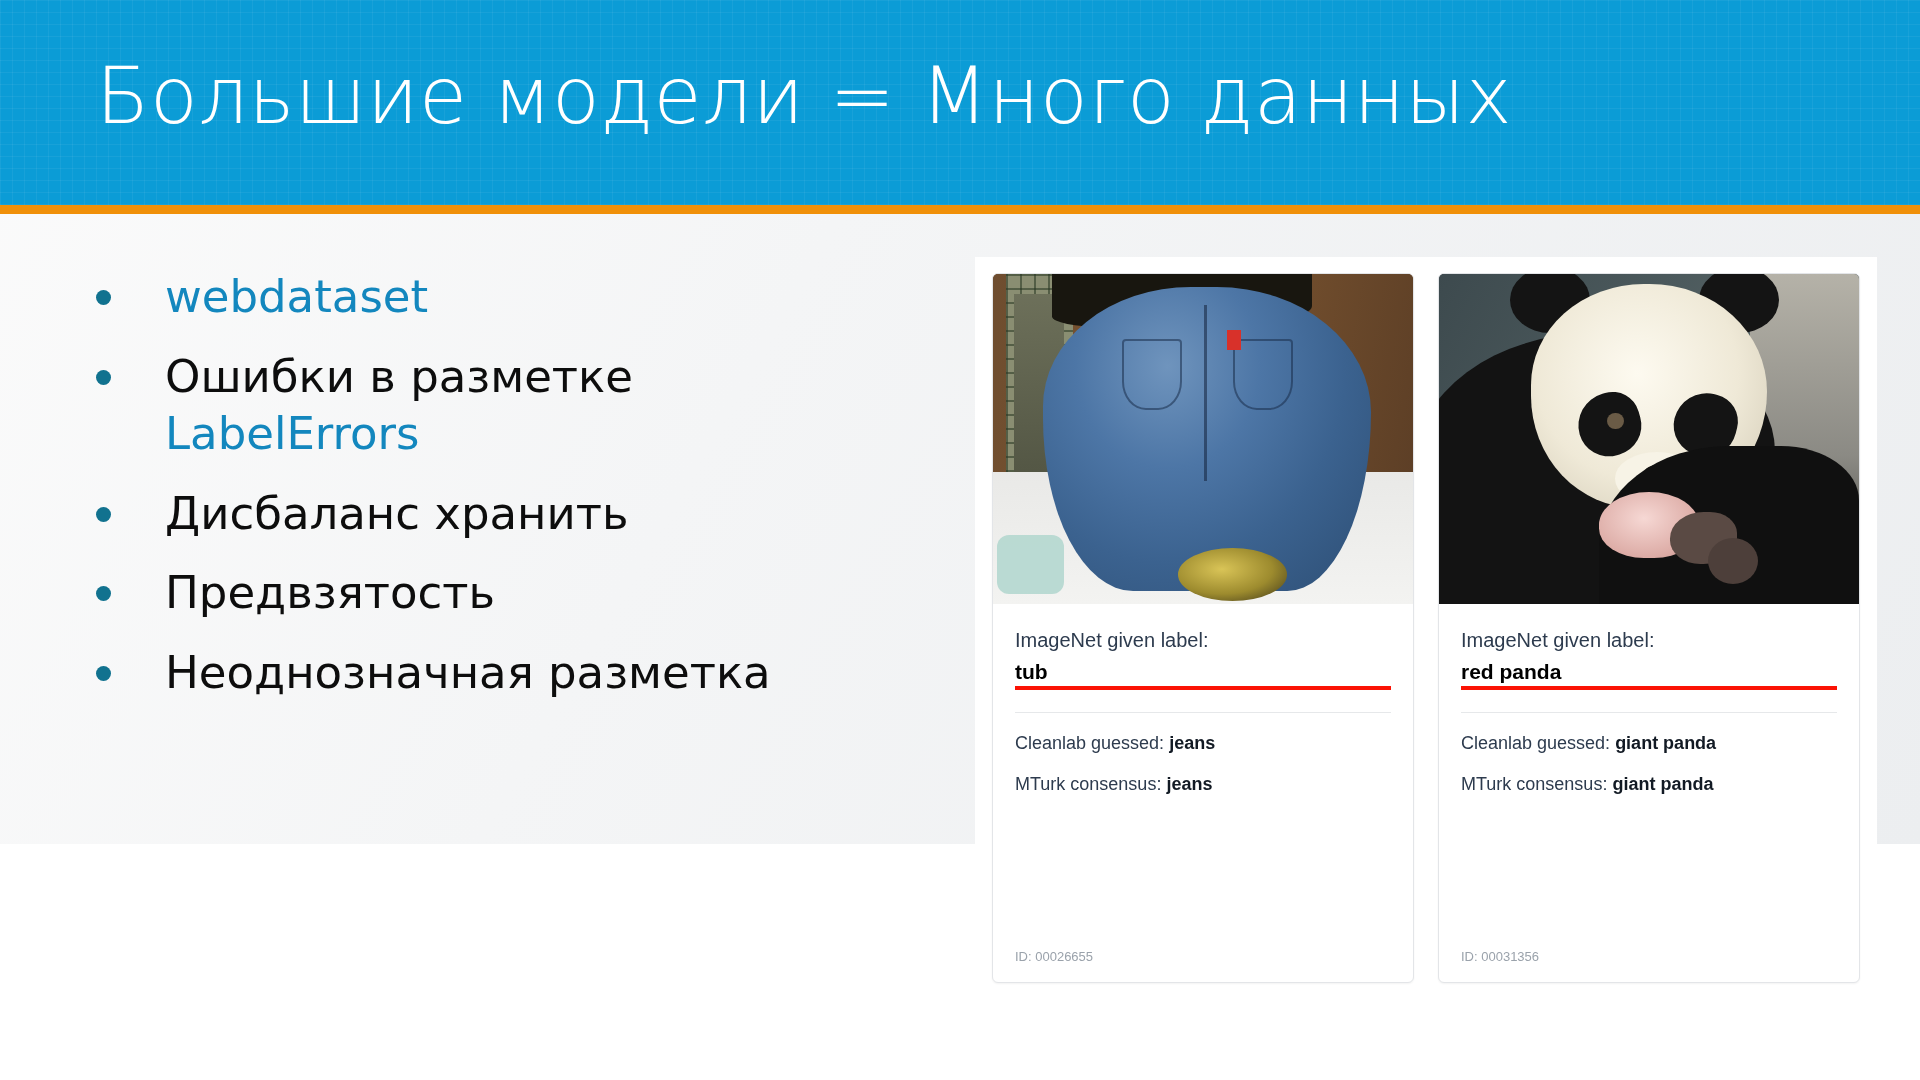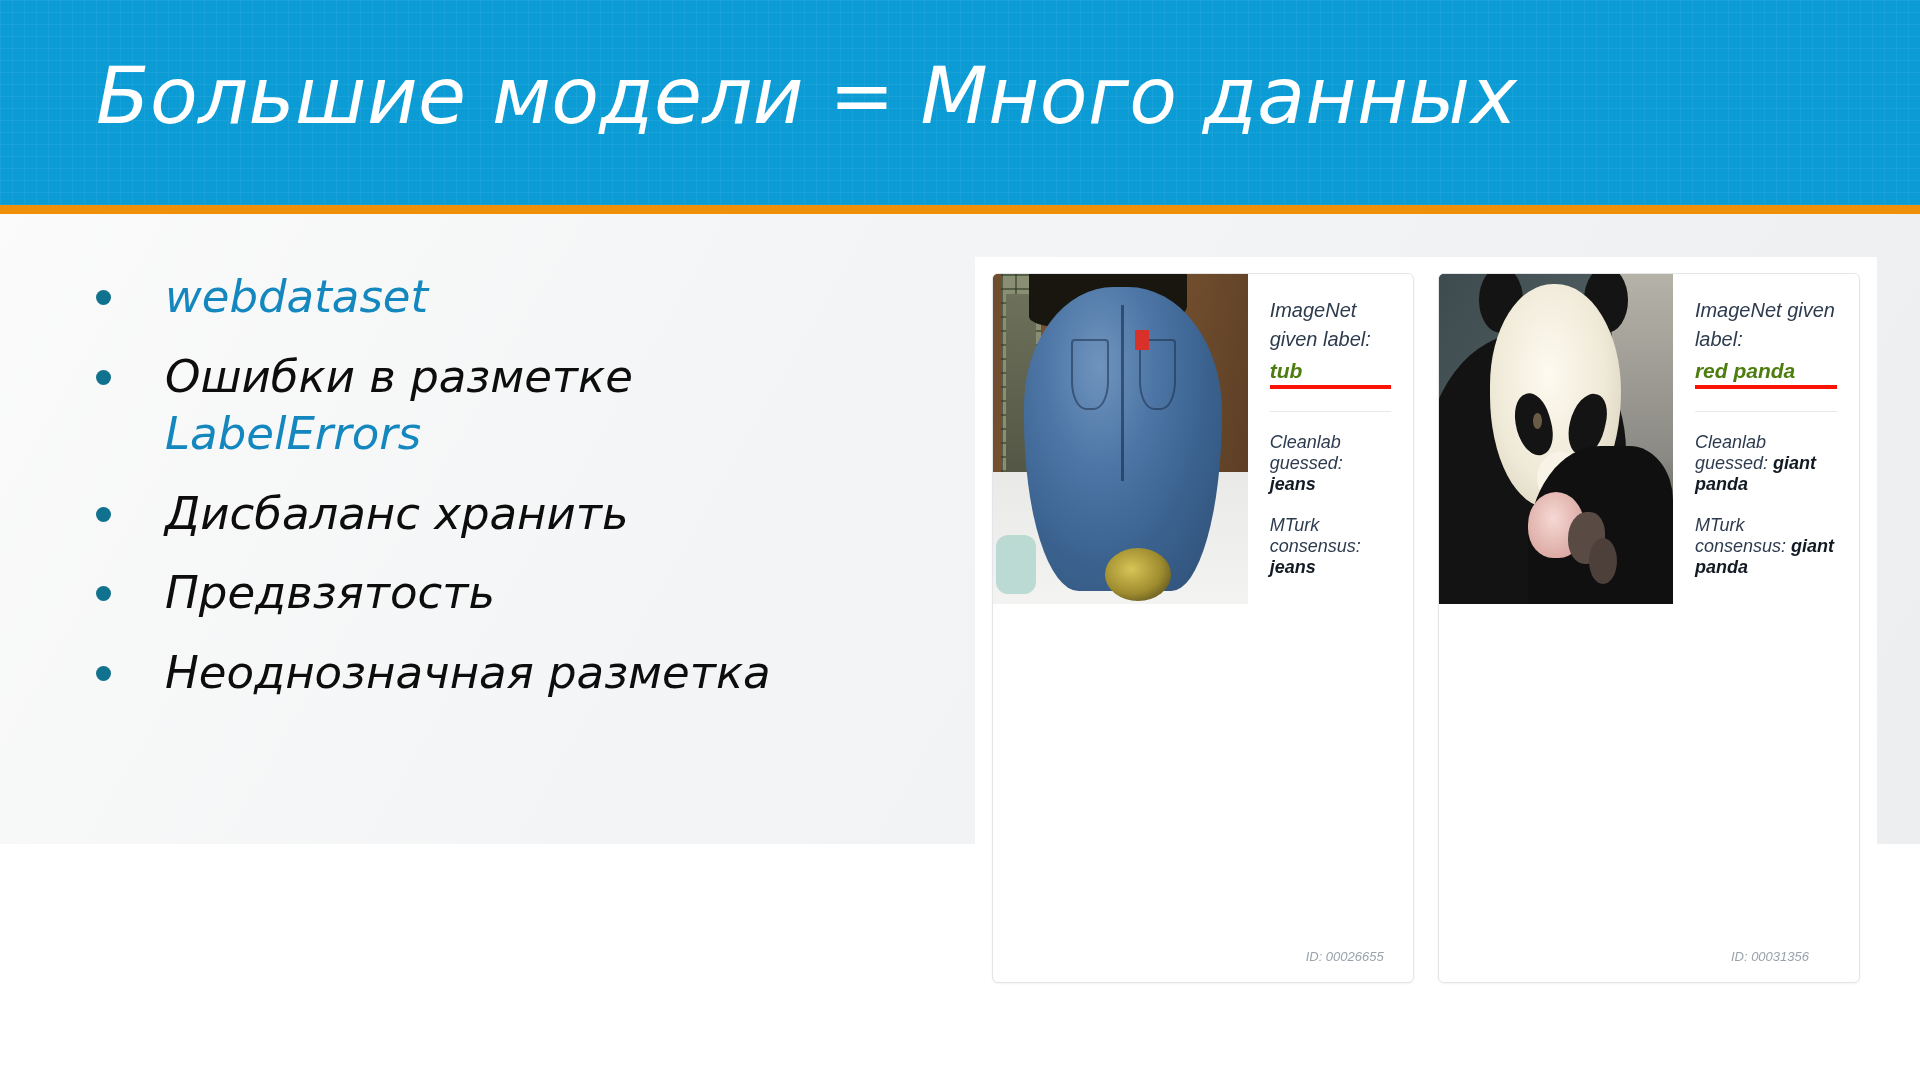--- a/index.html
+++ b/index.html
@@ -9,21 +9,20 @@
     height: 1080px;
     overflow: hidden;
     font-family: "Liberation Sans", sans-serif;
   }
 
   #slide {
     position: relative;
     width: 1920px;
     height: 844px;
     background: linear-gradient(120deg, #fbfbfb 0%, #f4f5f6 40%, #eceef0 100%);
-    font-style: italic;
   }
 
   
   #header {
     position: absolute;
     left: 0; top: 0;
     width: 1920px;
     height: 205px;
     background-color: #0b9cd6;
     background-image:
@@ -99,20 +98,21 @@
     box-sizing: border-box;
   }
   .card {
     flex: 1 1 0;
     background: #ffffff;
     border: 1px solid #e3e5e8;
     border-radius: 6px;
     box-shadow: 0 1px 2px rgba(0,0,0,0.05);
     overflow: hidden;
     display: flex;
+    flex-direction: column;
   }
   .card-photo {
     width: 100%;
     height: 330px;
     position: relative;
     overflow: hidden;
     background: #cfcfcf;
   }
   .card-body {
     padding: 22px 22px 12px 22px;
@@ -122,42 +122,41 @@
   }
   .given-label-caption {
     font-size: 20px;
     color: #2d3b4e;
     line-height: 1.45;
   }
   .given-label-value {
     display: inline-block;
     font-size: 21px;
     font-weight: bold;
-    color: #4d7c0f;
+    color: #000000;
     border-bottom: 4px solid #fb1204;
     padding-bottom: 2px;
     margin-top: 5px;
   }
   .card-divider {
     height: 1px;
     background: #e6e8ea;
     margin: 22px 0 20px 0;
   }
   .guess-row {
     font-size: 18px;
     color: #2d3b4e;
     margin-bottom: 20px;
   }
   .guess-row b { color: #121a24; text-align: right; }
   .card-id {
     margin-top: auto;
     font-size: 13px;
     color: #9aa2ab;
     padding-bottom: 6px;
-    margin-left: 36px;
   }
 
   
   .photo-jeans { background: #6b4a2c; }
   .pj-wall {
     position: absolute; left: 0; top: 0; width: 100%; height: 62%;
     background: linear-gradient(100deg, #6e4d2f 0%, #7d5631 45%, #5d3f26 100%);
   }
   .pj-plaid {
     position: absolute; left: 3%; top: 0; width: 16%; height: 66%;

